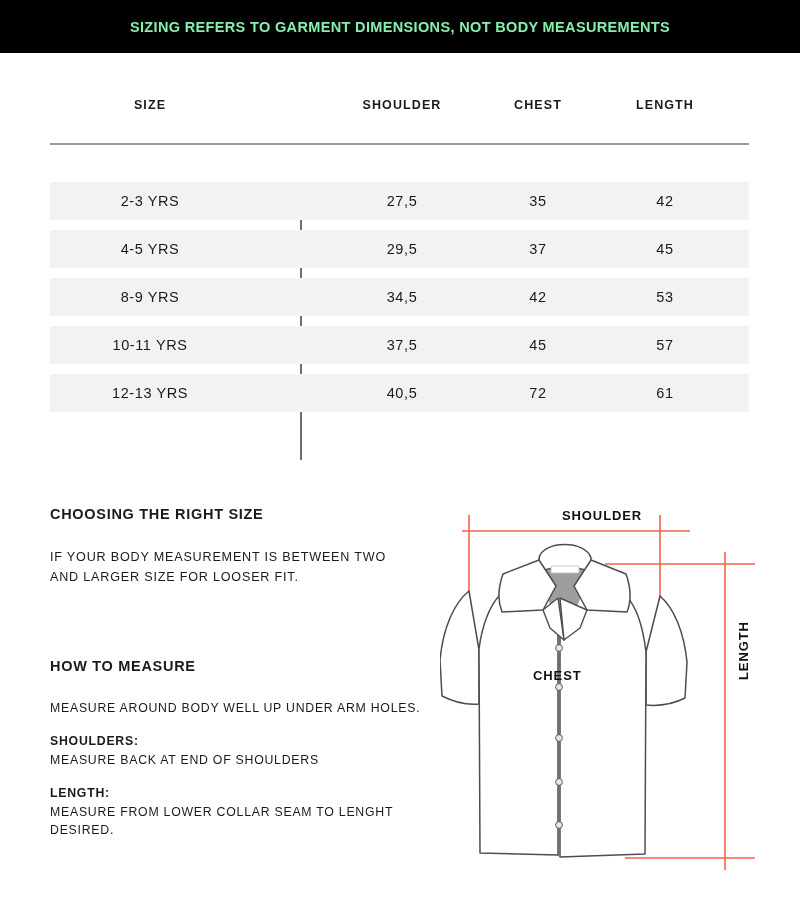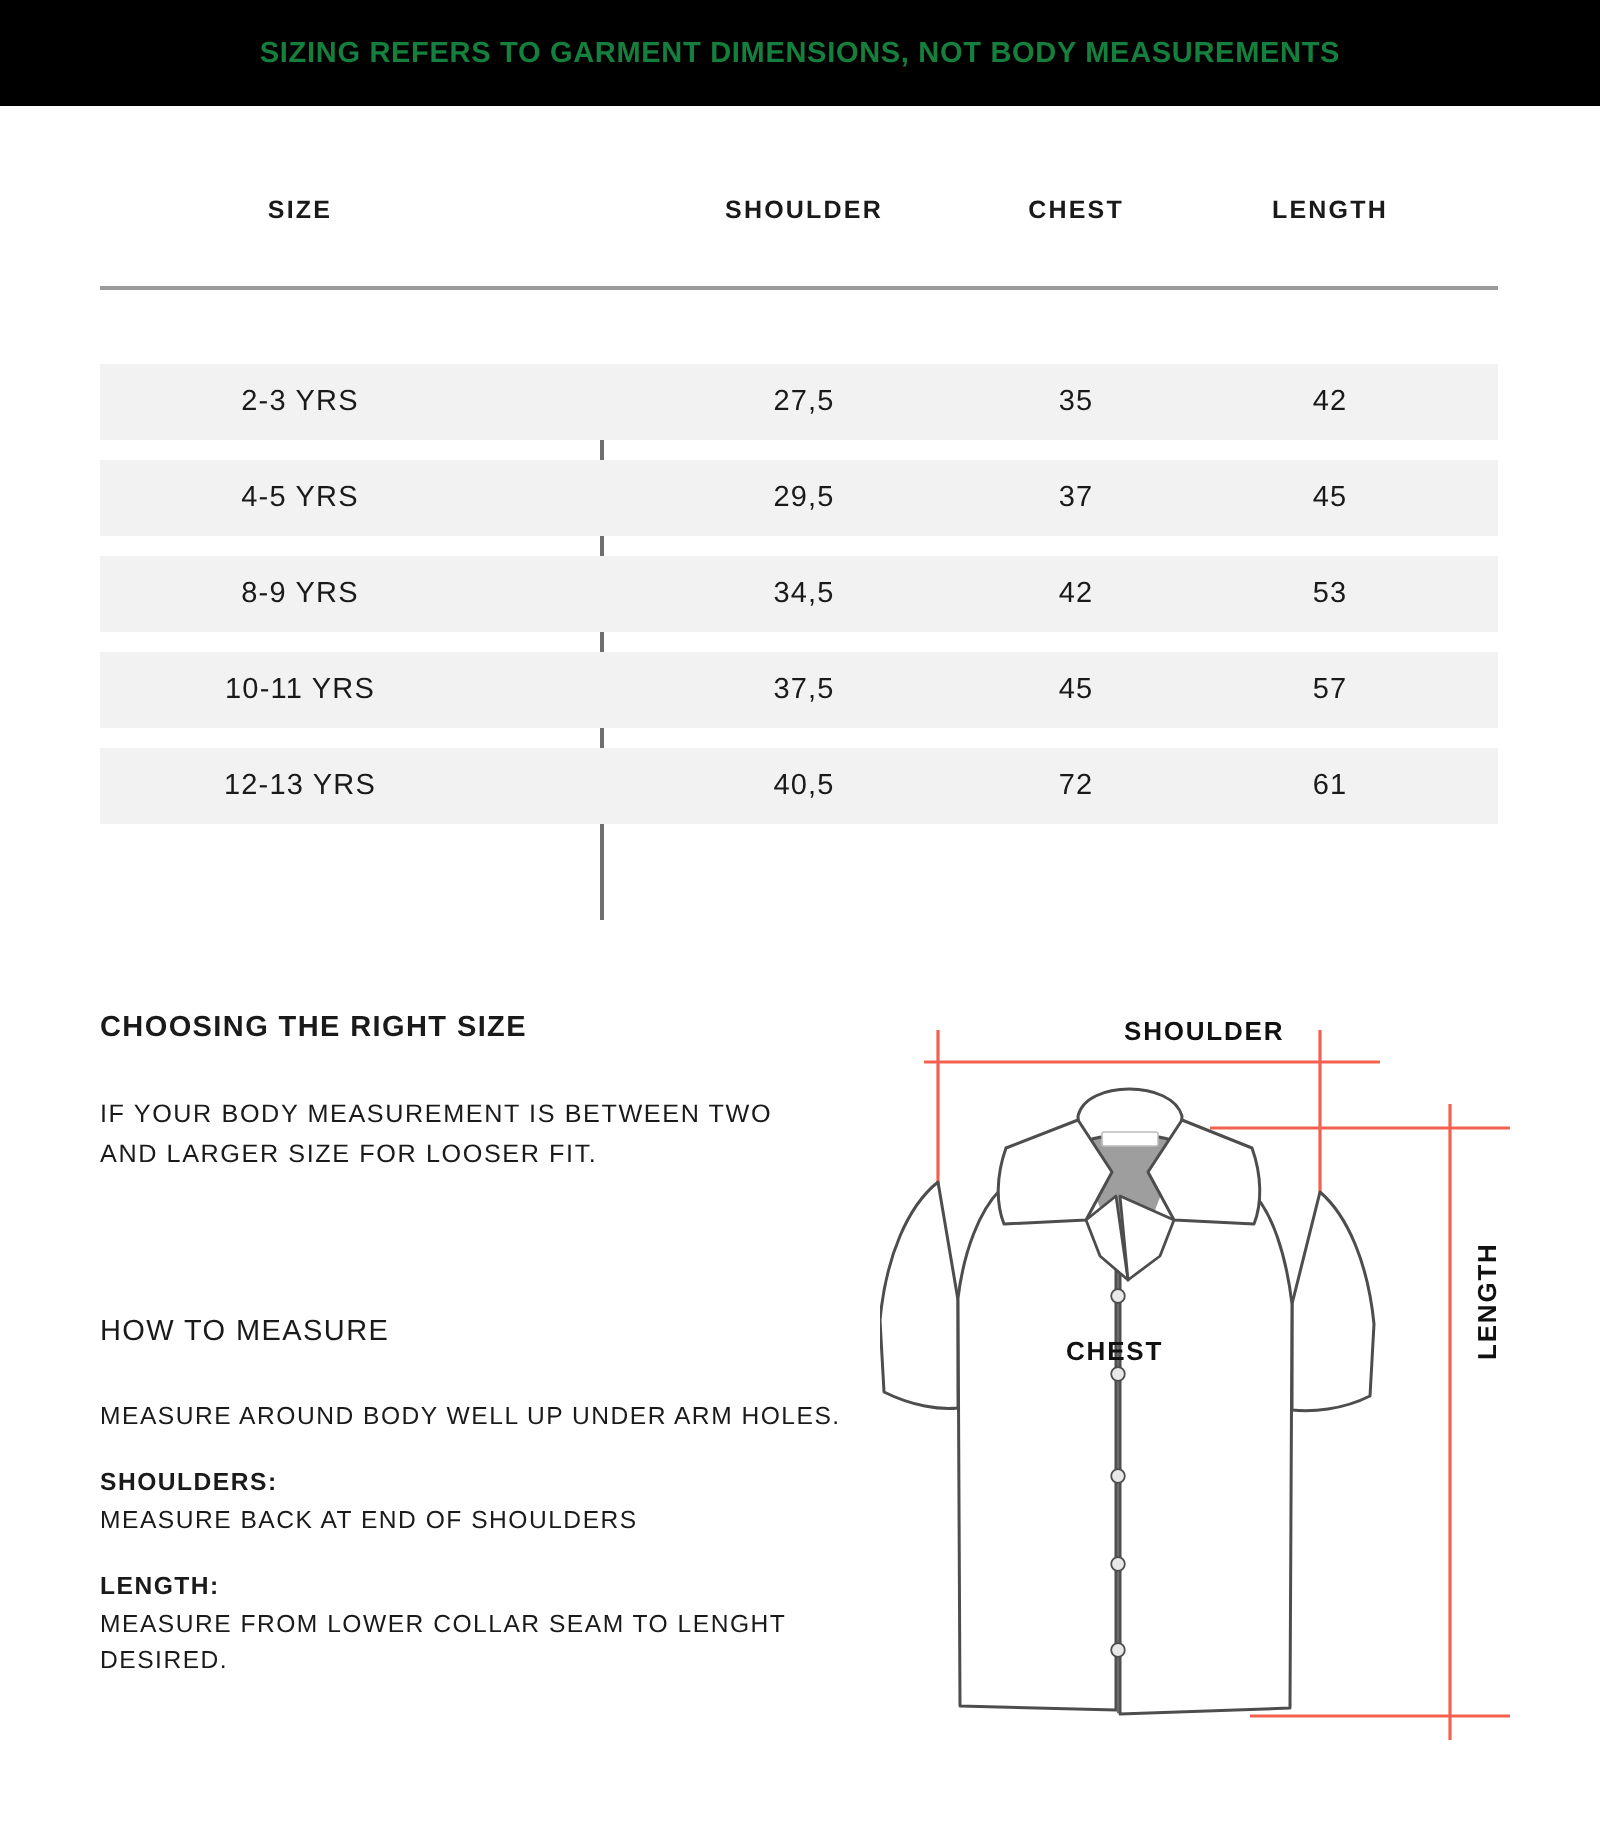--- a/index.html
+++ b/index.html
@@ -22,21 +22,21 @@
     left: 0;
     top: 0;
     width: 800px;
     height: 53px;
     background: #000000;
     display: flex;
     align-items: center;
     justify-content: center;
   }
   .banner-text {
-    color: #15803d;
+    color: #86efac;
     font-size: 14.5px;
     font-weight: bold;
     letter-spacing: 0.35px;
     white-space: nowrap;
   }
 
   
   .table {
     position: absolute;
     left: 50px;
@@ -129,21 +129,21 @@
     line-height: 19.5px;
     margin: 0;
   }
   .para div { white-space: nowrap; }
 
   .h-title2 {
     position: absolute;
     left: 0;
     top: 152px;
     font-size: 14.5px;
-    font-weight: normal;
+    font-weight: bold;
     letter-spacing: 0.7px;
     margin: 0;
   }
 
   .measure-list {
     position: absolute;
     left: 0;
     top: 193px;
     width: 400px;
   }

